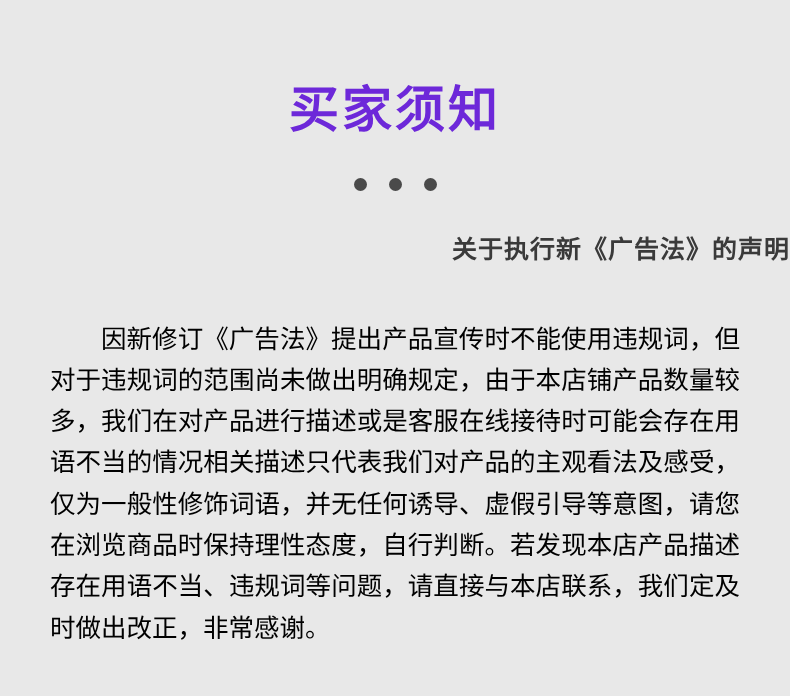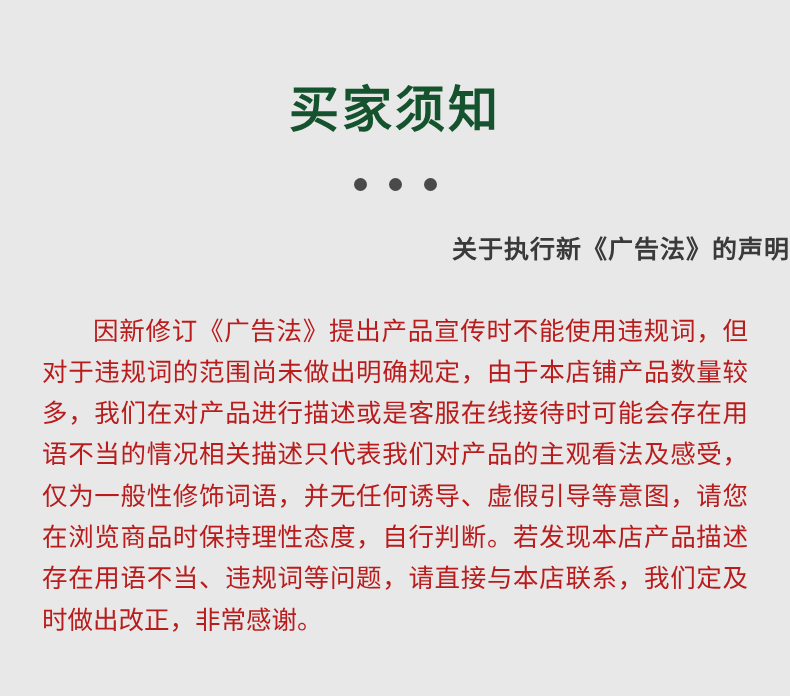--- a/index.html
+++ b/index.html
@@ -20,21 +20,21 @@
     width: 790px;
     height: 696px;
     box-sizing: border-box;
     background: #e8e8e8;
   }
   .title {
     text-align: center;
     font-size: 50px;
     font-weight: bold;
     letter-spacing: 3px;
-    color: #14532d;
+    color: #6d28d9;
     margin: 0;
     padding-top: 82px;
     line-height: 1.15;
   }
   .dots {
     display: flex;
     justify-content: center;
     align-items: center;
     gap: 22px;
     margin-top: 38px;
@@ -49,25 +49,25 @@
   .subtitle {
     text-align: right;
     font-size: 25px;
     font-weight: bold;
     color: #3a3a3a;
     margin: 0;
     padding-top: 38px;
     letter-spacing: 1px;
   }
   .body-text {
-    margin: 0;
+    margin: 8px;
     padding: 46px 42px 0 42px;
     font-size: 25.5px;
     line-height: 1.62;
-    color: #b91c1c;
+    color: #000000;
     text-indent: 2em;
     text-align: justify;
     text-justify: inter-ideograph;
     letter-spacing: 0px;
   }
 </style>
 </head>
 <body>
 
 <div class="page">

